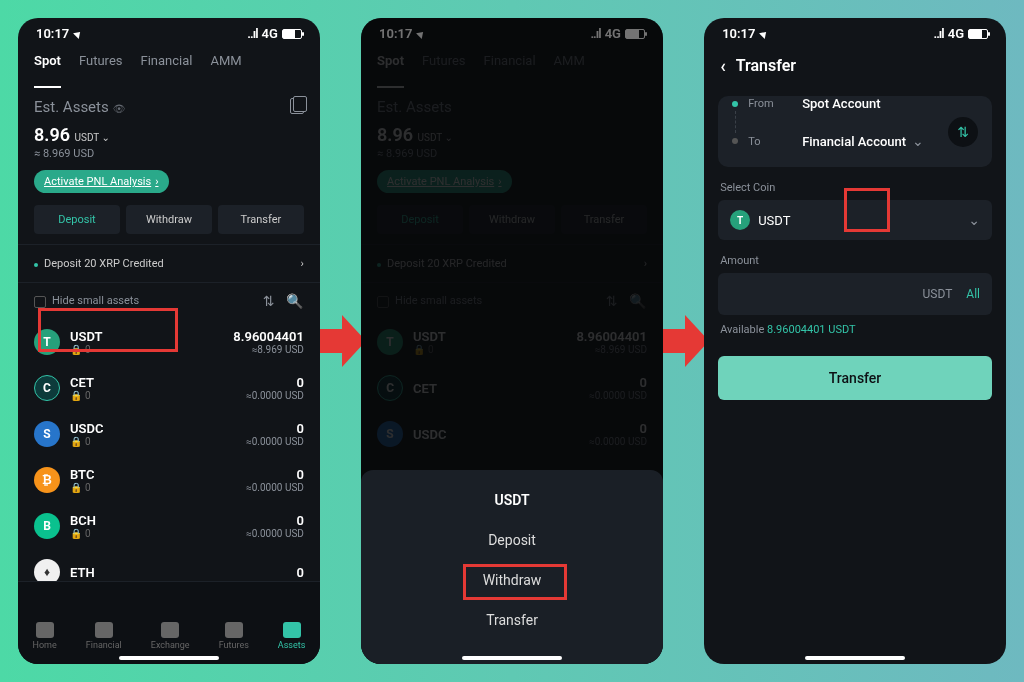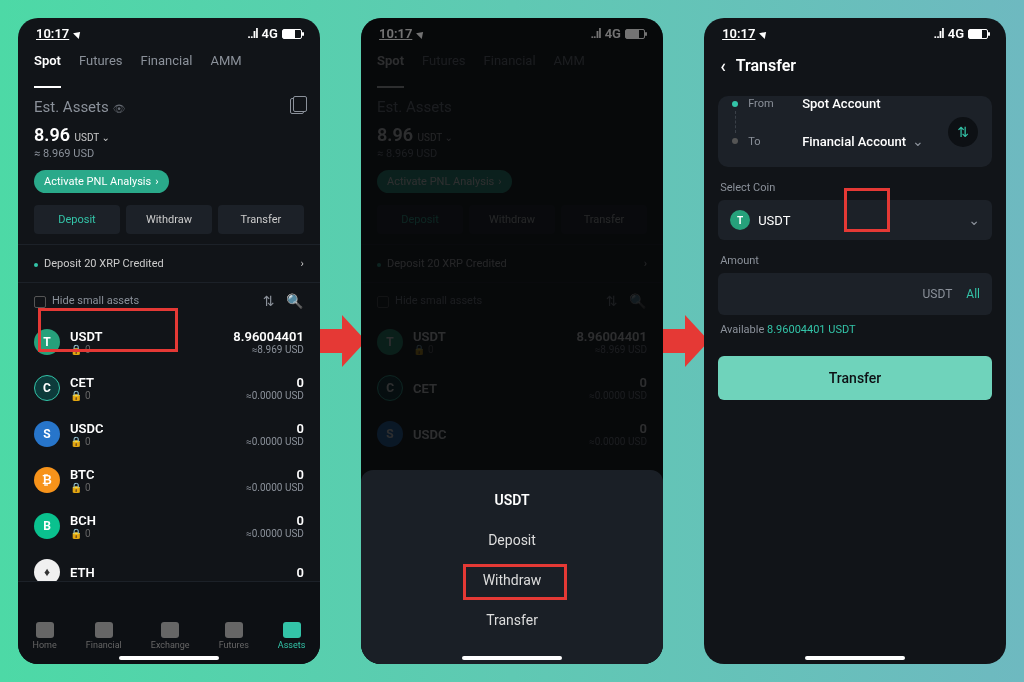--- a/index.html
+++ b/index.html
@@ -25,21 +25,21 @@
     font-size: 12px;
   }
   .status-bar {
     display: flex;
     justify-content: space-between;
     align-items: center;
     padding: 8px 18px 4px;
     font-size: 13px;
     font-weight: 600;
   }
-  .status-left { display: flex; align-items: center; gap: 4px; text-decoration: underline; }
+  .status-left { display: flex; align-items: center; gap: 4px; }
   .status-right { display: flex; align-items: center; gap: 4px; }
   .signal { letter-spacing: -1px; }
   .battery {
     width: 20px; height: 10px; border: 1px solid #fff; border-radius: 2px; position: relative;
   }
   .battery::after { content:""; position:absolute; right:-3px; top:2px; width:2px; height:4px; background:#fff; border-radius:1px; }
   .battery i { display:block; height:100%; width:70%; background:#fff; }
   .tabs { display: flex; gap: 18px; padding: 8px 16px 0; font-size: 13px; color: #8b919a; }
   .tabs .tab { padding-bottom: 18px; }
   .tabs .tab.active { color: #fff; font-weight: 600; border-bottom: 2px solid #fff; }
@@ -48,21 +48,21 @@
   .eye::before { content:"👁"; font-size:10px; opacity:.7; }
   .copy-icon { width:14px; height:16px; border:1px solid #8b919a; border-radius:2px; position:relative; }
   .copy-icon::after { content:""; position:absolute; left:2px; top:-3px; width:12px; height:14px; border:1px solid #8b919a; border-radius:2px; background:#111418; }
   .top-row { display:flex; justify-content:space-between; align-items:flex-start; }
   .balance { font-size: 18px; font-weight: 600; margin-top: 8px; }
   .balance small { font-size: 10px; font-weight: 400; color: #ccc; margin-left: 2px; }
   .approx { color: #8b919a; font-size: 11px; margin-top: 2px; }
   .pnl-badge {
     display: inline-flex; align-items: center; gap: 4px;
     background: #2aa98a; color: #fff; padding: 5px 10px; border-radius: 12px;
-    font-size: 11px; margin-top: 10px;
+    font-size: 11px; margin-top: 10px; text-decoration: underline;
   }
   .actions { display:flex; gap:6px; margin-top:12px; }
   .act-btn {
     flex:1; padding:8px 0; text-align:center; background:#1c2128; border-radius:4px; font-size:11px; color:#ccc;
   }
   .act-btn.primary { color:#33c4a8; }
   .credit-row {
     display:flex; justify-content:space-between; align-items:center;
     padding:12px 16px; border-top:1px solid #1c2128; border-bottom:1px solid #1c2128;
     font-size:11px; color:#ccc;

